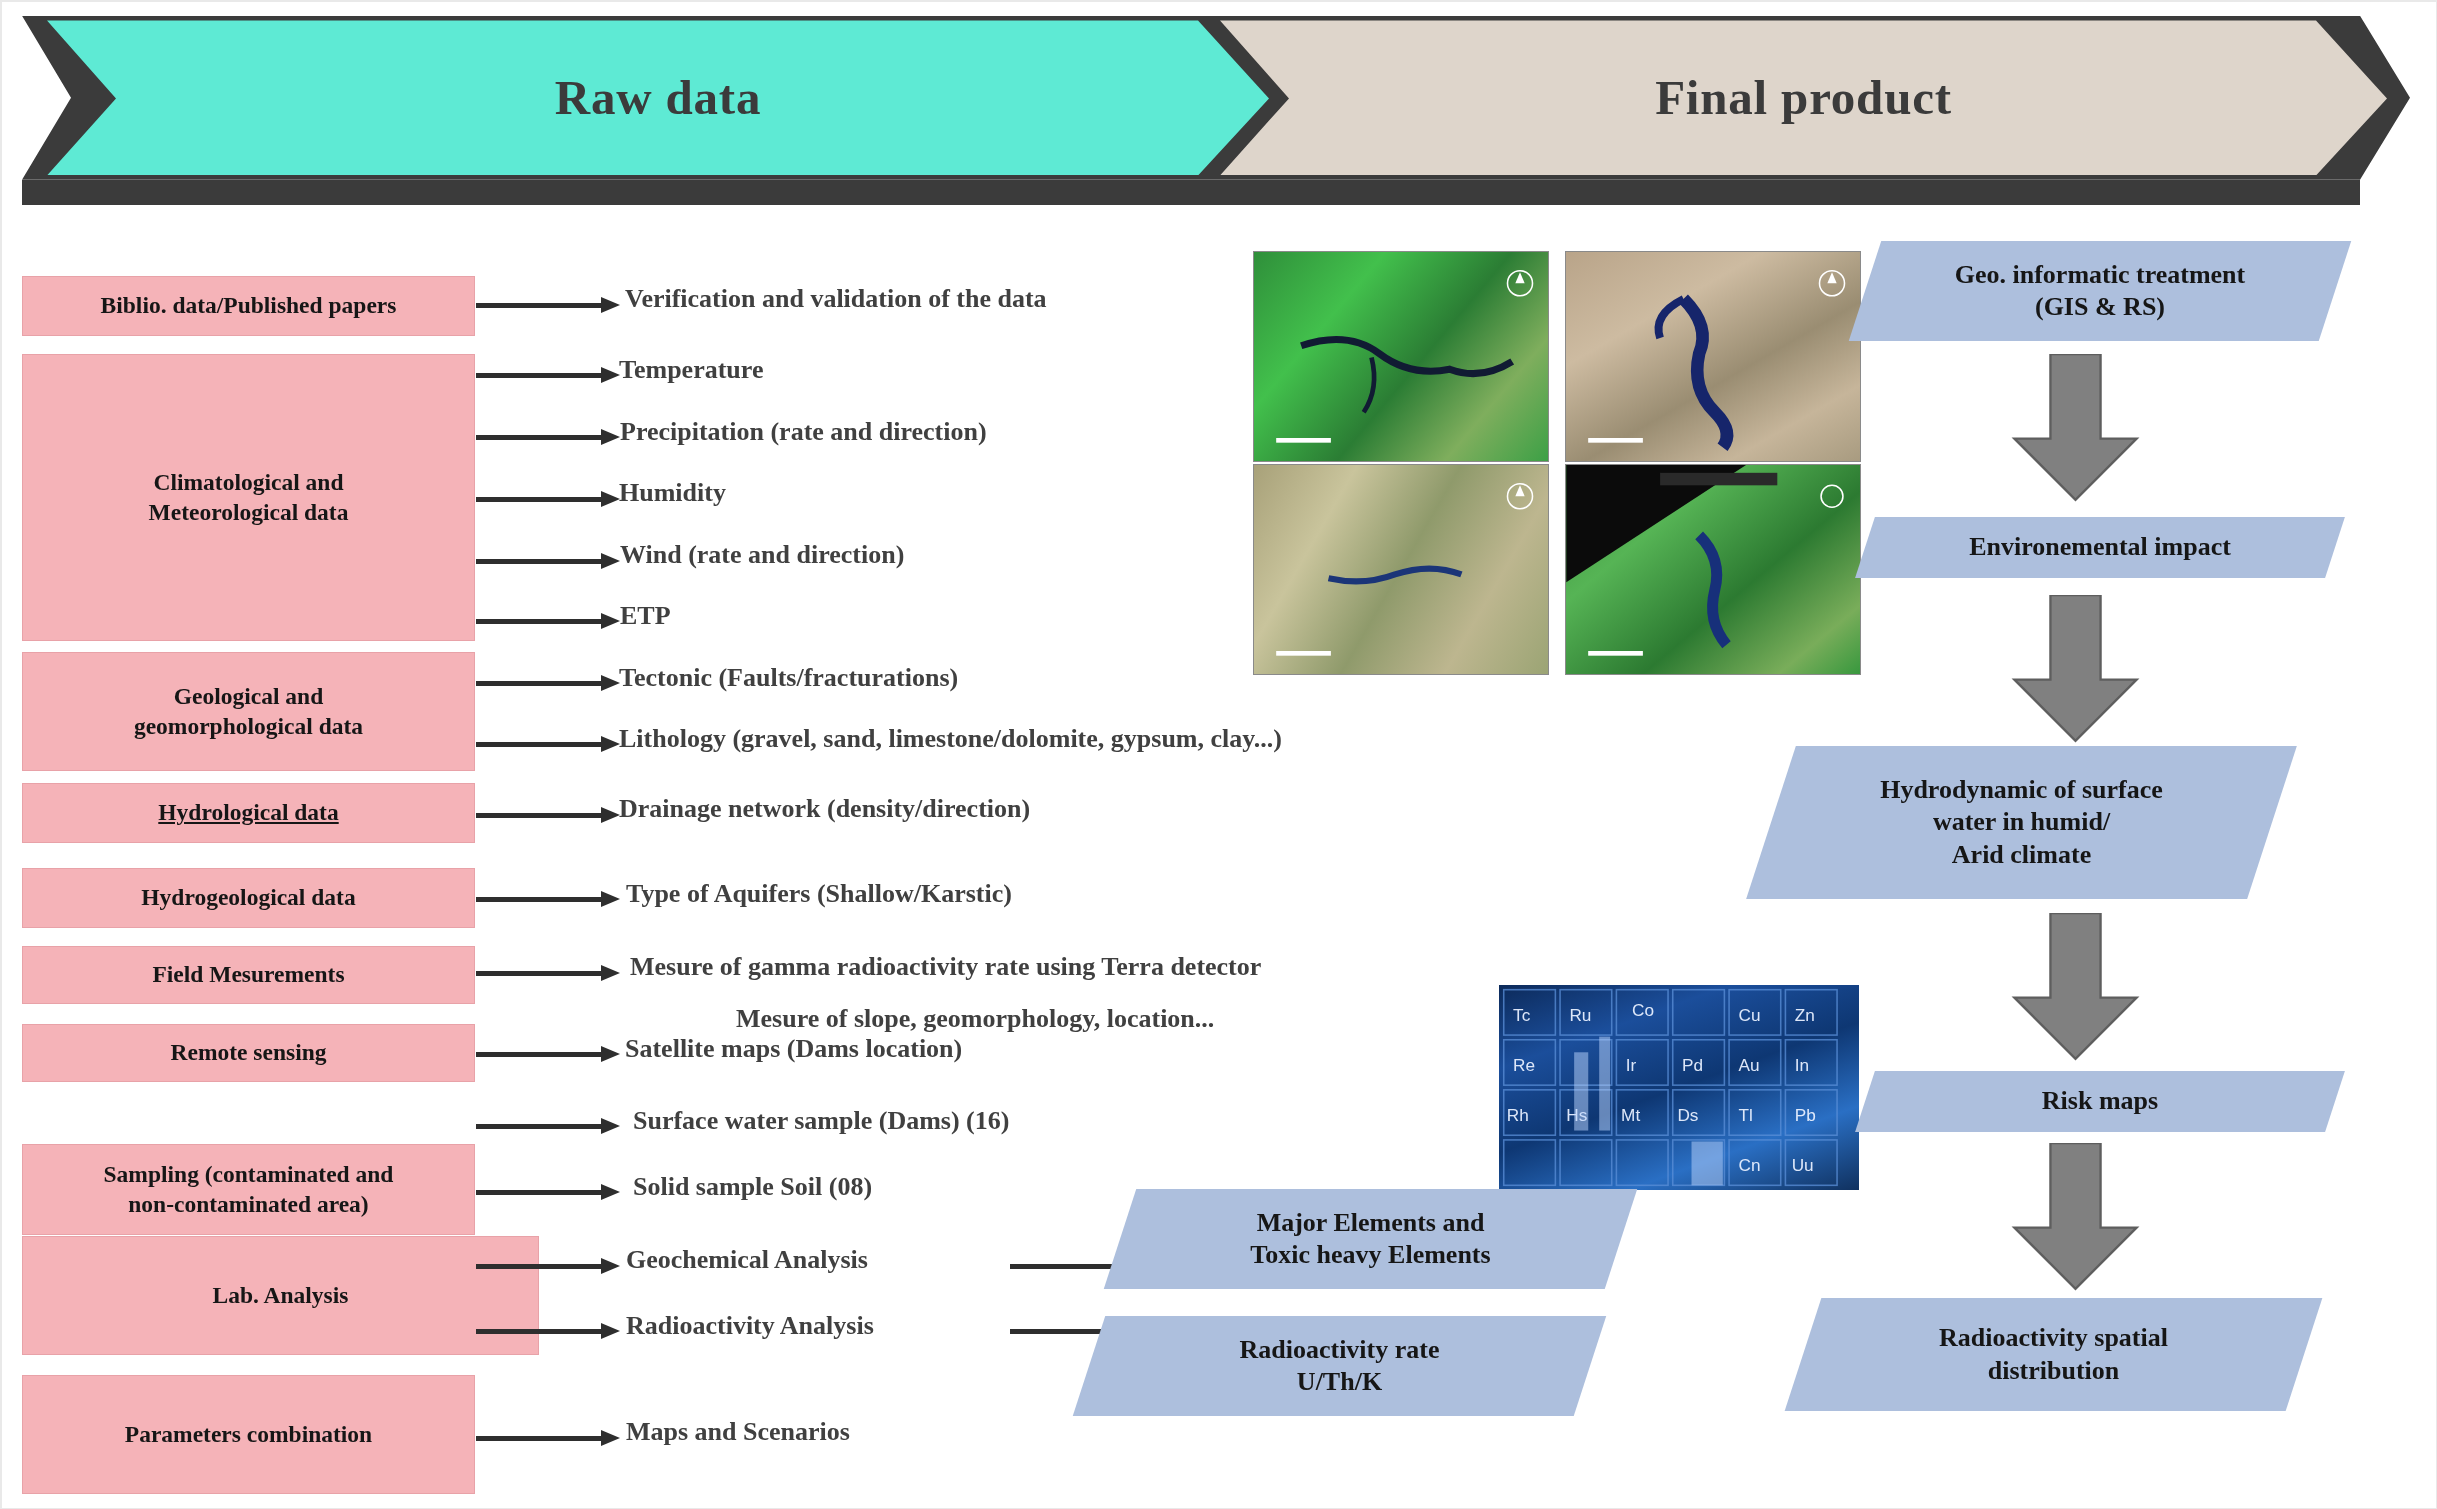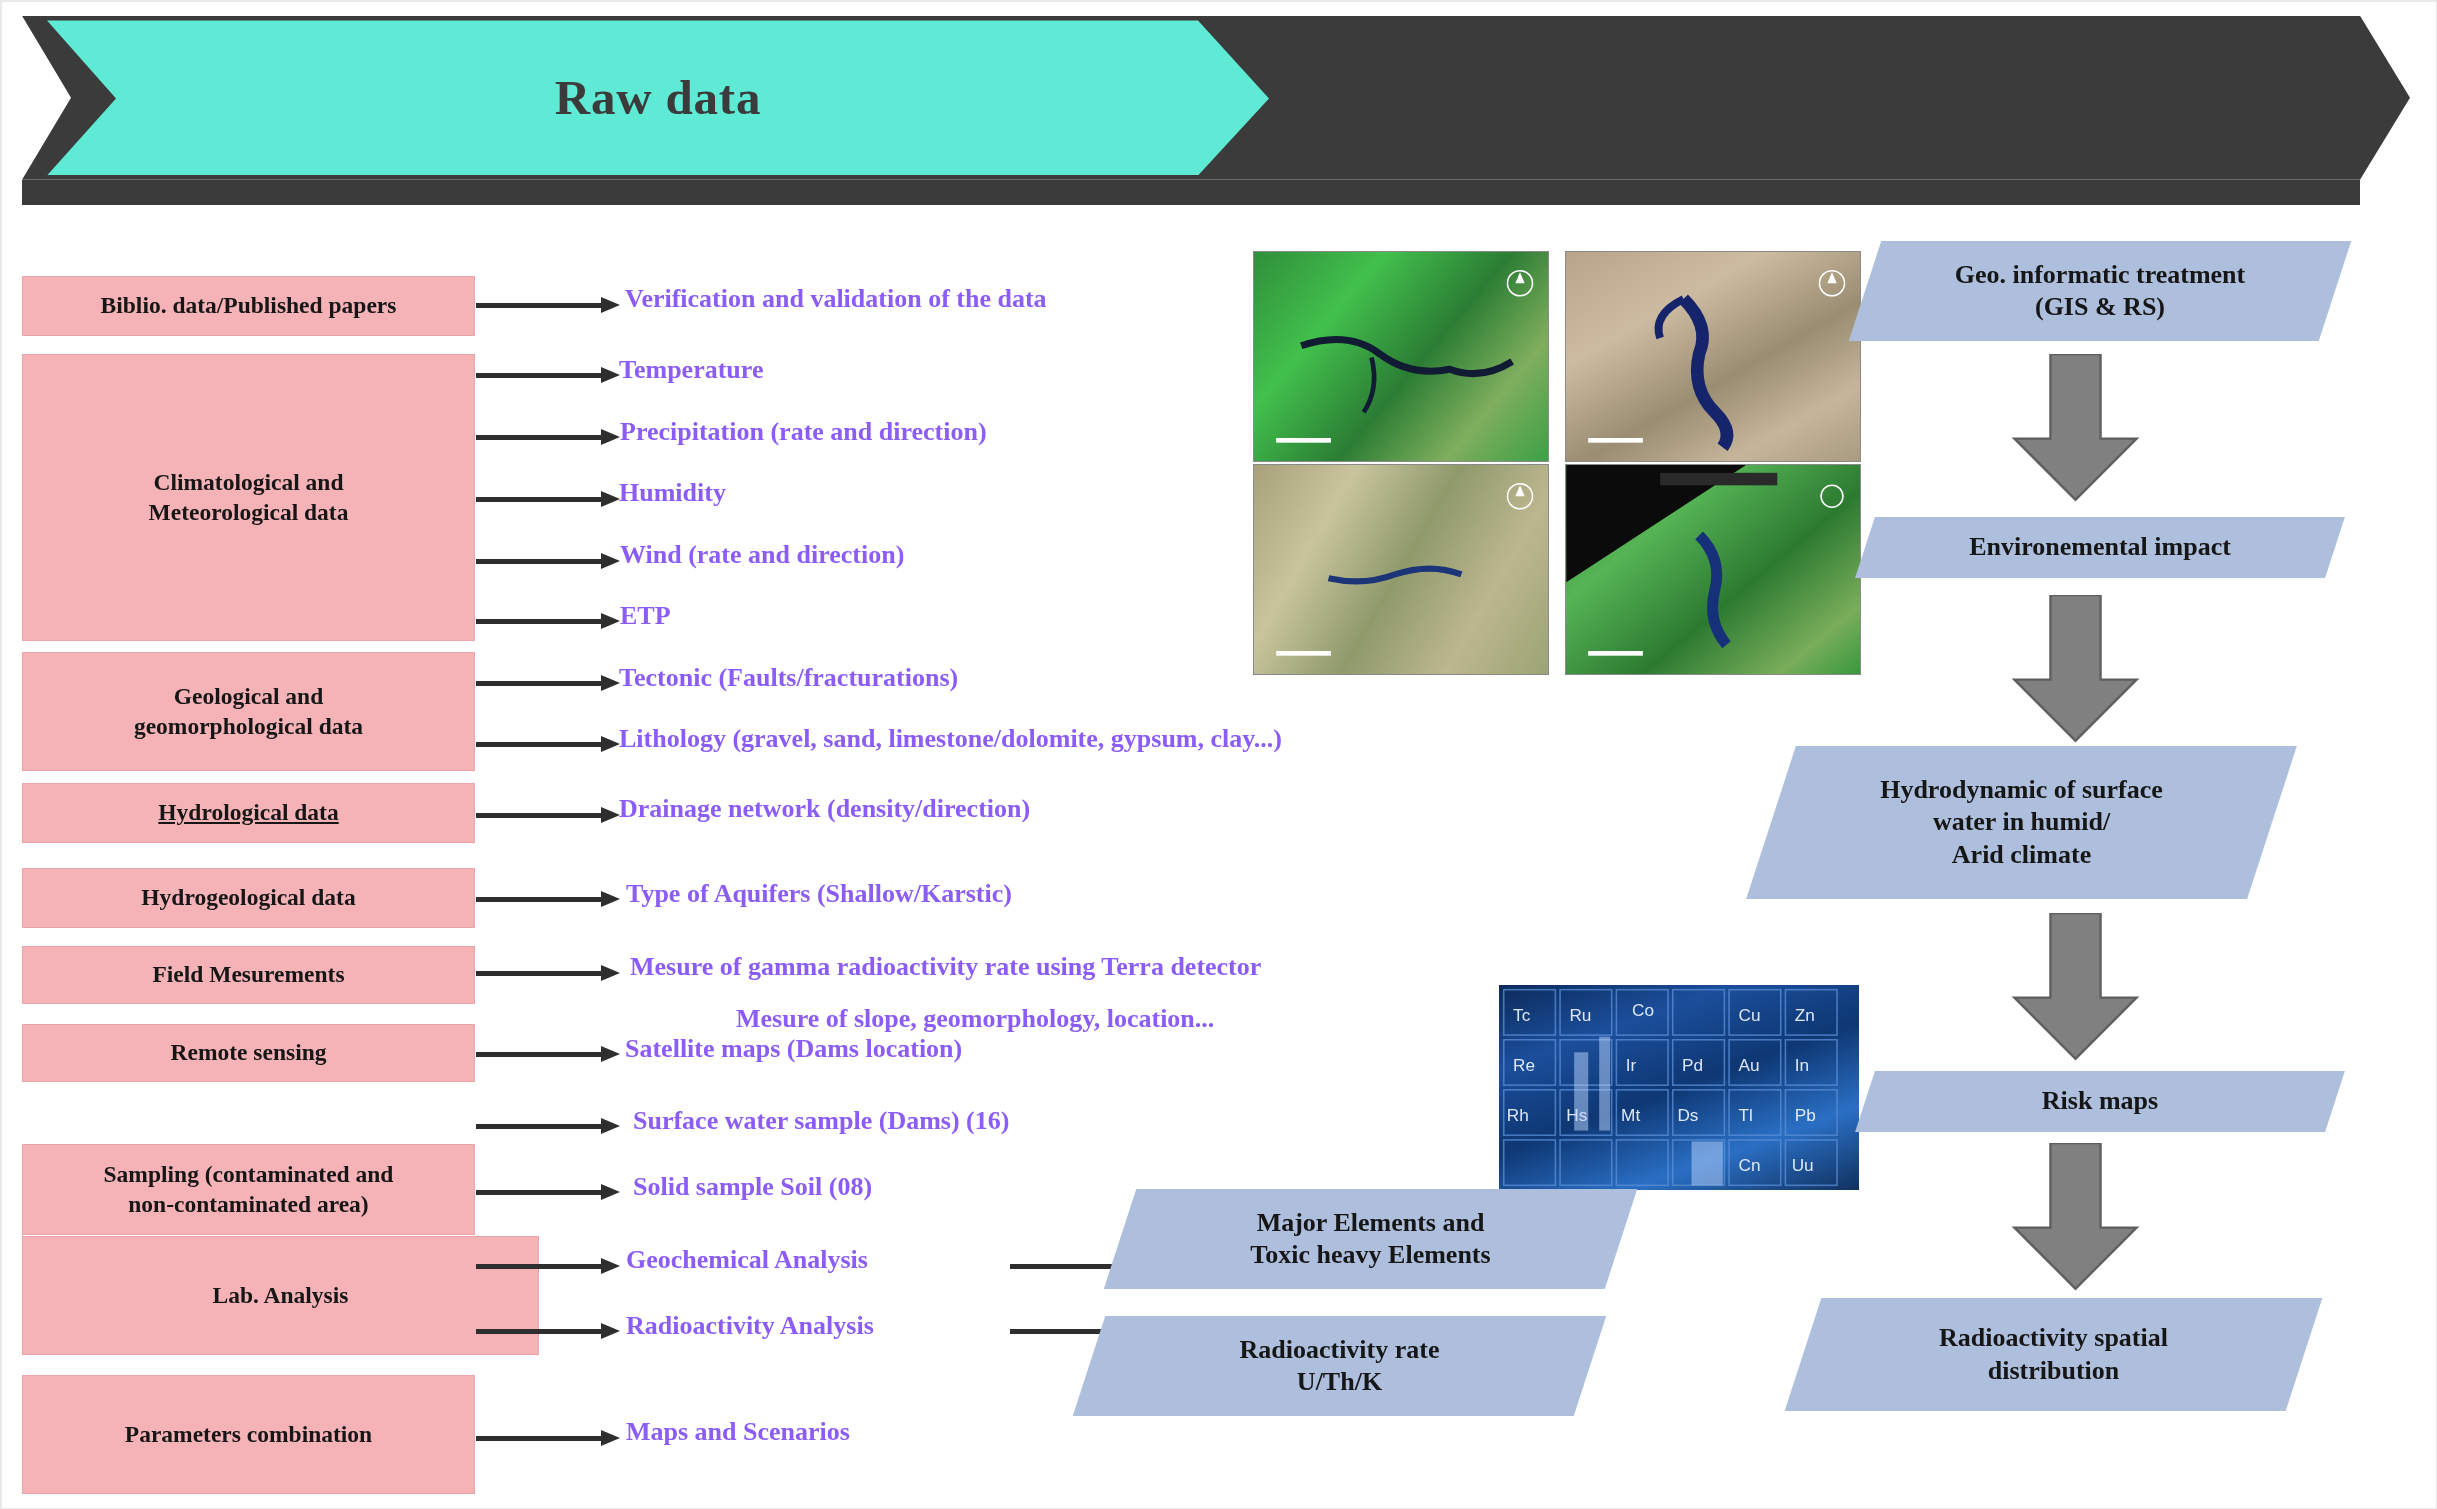--- a/index.html
+++ b/index.html
@@ -93,21 +93,21 @@
     color: #161616;
     line-height: 1.25;
     padding: 1.6px 4.7px;
   }
 
   
   .outlabel {
     position: absolute;
     font-weight: bold;
     font-size: 26px;
-    color: #8b5cf6;
+    color: #404040;
     white-space: nowrap;
   }
 
   
   .arrow {
     position: absolute;
     height: 17px;
   }
   .arrow .shaft {
     position: absolute;
@@ -166,20 +166,23 @@
 </head>
 <body>
 
 <div class="frame"></div>
 
 <div class="banner">
   <div class="banner-dark"></div>
   <div class="banner-bar"></div>
   <div class="chev-yellow">
     <span class="chev-label">Raw data</span>
+  </div>
+  <div class="chev-beige">
+    <span class="chev-label">Final product</span>
   </div>
 </div>
 
 <div class="pinkbox" style="left:22px; top:276px; width:453px; height:60px;">
   <span>Biblio. data/Published papers</span>
 </div>
 
 <div class="pinkbox" style="left:22px; top:354px; width:453px; height:287px; white-space:pre-line;">
   <span>Climatological and
 Meteorological data</span>

